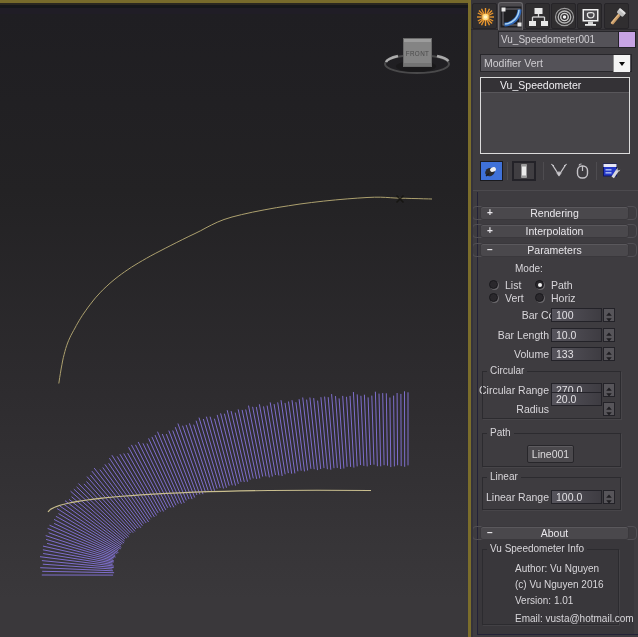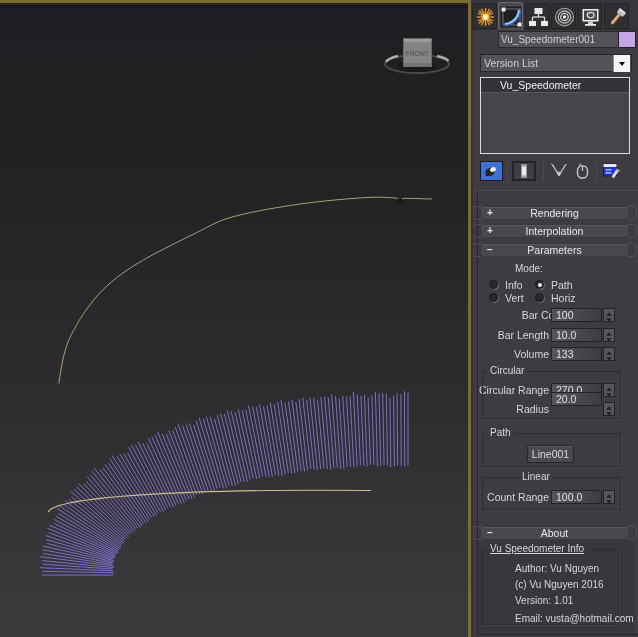--- a/index.html
+++ b/index.html
@@ -119,21 +119,21 @@
 <div class="ab tab" style="left:604px;"><svg width="25" height="26" viewBox="0 0 25 26">
       <g transform="rotate(40 12.5 13)">
         <rect x="8.5" y="4.5" width="8" height="5.5" rx="1.6" fill="#c0c0c0"></rect>
         <rect x="8.5" y="4.5" width="8" height="2" rx="1" fill="#e2e2e2"></rect>
         <rect x="11" y="10" width="3" height="12" rx="1.2" fill="#c89a66"></rect>
         <rect x="11" y="10" width="1.4" height="12" fill="#e0b884"></rect>
       </g>
     </svg></div>
 <div class="ab fld" id="namef" style="font-size:10px;padding-left:2px;margin-left:17px;">Vu_Speedometer001</div>
 <div class="ab" id="swatch"></div>
-<div class="ab fld" id="combo">Version List</div>
+<div class="ab fld" id="combo">Modifier Vert</div>
 <div class="ab" id="comboarrow"></div>
 <div class="ab" id="stack">
     <div class="ab" id="stackrow">Vu_Speedometer</div>
   </div>
 <div class="ab" style="left:480px;top:161px;width:23px;height:20px;background:#3f71d8;border:1px solid #1a1a1e;">
 <svg width="21" height="18" viewBox="0 0 21 18">
       <ellipse cx="9" cy="10" rx="5" ry="4" fill="#2a2a2e" transform="rotate(-25 9 10)"></ellipse>
       <ellipse cx="12" cy="7.5" rx="3" ry="2.3" fill="#f0f0f0" transform="rotate(-25 12 7.5)"></ellipse>
       <line x1="5" y1="14" x2="8" y2="11.5" stroke="#1a1a1a" stroke-width="1.4"></line>
     </svg></div>
@@ -177,21 +177,21 @@
 <div class="ab" id="rollleft"></div>
 <div class="ab" id="rollbot"></div>
 <div class="ab rail" style="top:206px;"></div>
 <div class="ab rhead" style="top:206px;"><span class="pm">+</span>Rendering</div>
 <div class="ab rail" style="top:224px;"></div>
 <div class="ab rhead" style="top:224px;"><span class="pm">+</span>Interpolation</div>
 <div class="ab rail" style="top:243px;"></div>
 <div class="ab rhead" style="top:243px;"><span class="pm">–</span>Parameters</div>
 <div class="ab lbl abl" style="left:489px;top:262px;">Mode:</div>
 <div class="ab radio" style="left:489px;top:280px;"></div>
-<div class="ab lbl" style="left:505px;top:279px;">Info</div>
+<div class="ab lbl" style="left:505px;top:279px;">List</div>
 <div class="ab radio on" style="left:535px;top:280px;"></div>
 <div class="ab lbl" style="left:551px;top:279px;">Path</div>
 <div class="ab radio" style="left:489px;top:293px;"></div>
 <div class="ab lbl" style="left:505px;top:292px;">Vert</div>
 <div class="ab radio" style="left:535px;top:293px;"></div>
 <div class="ab lbl" style="left:551px;top:292px;">Horiz</div>
 <div class="ab rlbl" style="left:481px;top:308px;width:88px;">Bar Count</div>
 <div class="ab spin" style="left:551px;top:308px;">100</div>
 <div class="ab spbtn" style="left:603px;top:308px;"><svg width="10" height="12" viewBox="0 0 10 12">
       <path d="M5 1.4 L7.8 4.8 L2.2 4.8 Z" fill="#1e1d21"></path>
@@ -214,34 +214,34 @@
 <div class="ab spbtn" style="left:603px;top:383px;"><svg width="10" height="12" viewBox="0 0 10 12">
       <path d="M5 1.4 L7.8 4.8 L2.2 4.8 Z" fill="#1e1d21"></path>
       <path d="M5 10.6 L7.8 7.2 L2.2 7.2 Z" fill="#1e1d21"></path>
     </svg></div>
 <div class="ab rlbl" style="left:461px;top:402px;width:88px;">Radius</div>
 <div class="ab spin" style="left:551px;top:392px;">20.0</div>
 <div class="ab spbtn" style="left:603px;top:402px;"><svg width="10" height="12" viewBox="0 0 10 12">
       <path d="M5 1.4 L7.8 4.8 L2.2 4.8 Z" fill="#1e1d21"></path>
       <path d="M5 10.6 L7.8 7.2 L2.2 7.2 Z" fill="#1e1d21"></path>
     </svg></div>
-<div class="ab rlbl" style="left:461px;top:490px;width:88px;">Count Range</div>
+<div class="ab rlbl" style="left:461px;top:490px;width:88px;">Linear Range</div>
 <div class="ab spin" style="left:551px;top:490px;">100.0</div>
 <div class="ab spbtn" style="left:603px;top:490px;"><svg width="10" height="12" viewBox="0 0 10 12">
       <path d="M5 1.4 L7.8 4.8 L2.2 4.8 Z" fill="#1e1d21"></path>
       <path d="M5 10.6 L7.8 7.2 L2.2 7.2 Z" fill="#1e1d21"></path>
     </svg></div>
 <div class="ab grp" style="left:482px;top:371px;width:139px;height:48px;"></div>
 <div class="ab leg" style="left:487px;top:365px;">Circular</div>
 <div class="ab grp" style="left:482px;top:433px;width:139px;height:34px;"></div>
 <div class="ab leg" style="left:487px;top:427px;">Path</div>
 <div class="ab" id="line001">Line001</div>
 <div class="ab grp" style="left:482px;top:477px;width:139px;height:33px;"></div>
-<div class="ab leg" style="left:487px;top:471px;margin-left:32px;">Linear</div>
+<div class="ab leg" style="left:487px;top:471px;">Linear</div>
 <div class="ab rail" style="top:526px;"></div>
 <div class="ab rhead" style="top:526px;"><span class="pm">–</span>About</div>
 <div class="ab" id="aboutbody"></div>
 <div class="ab grp" style="left:482px;top:549px;width:137px;height:76px;"></div>
-<div class="ab leg" style="left:487px;top:543px;background:#39373b;text-decoration:underline;">Vu Speedometer Info</div>
+<div class="ab leg" style="left:487px;top:543px;background:#39373b;">Vu Speedometer Info</div>
 <div class="ab lbl abl" style="left:489px;top:562px;">Author: Vu Nguyen</div>
 <div class="ab lbl abl" style="left:489px;top:578px;">(c) Vu Nguyen 2016</div>
 <div class="ab lbl abl" style="left:489px;top:594px;">Version: 1.01</div>
 <div class="ab lbl abl" style="left:489px;top:612px;">Email: vusta@hotmail.com</div>
 
 </body></html>

